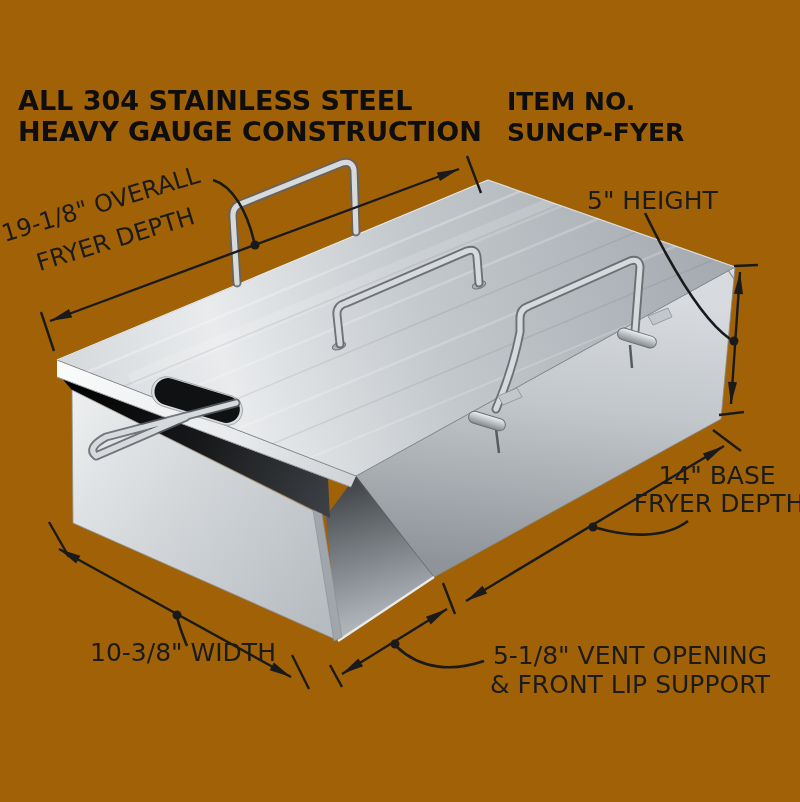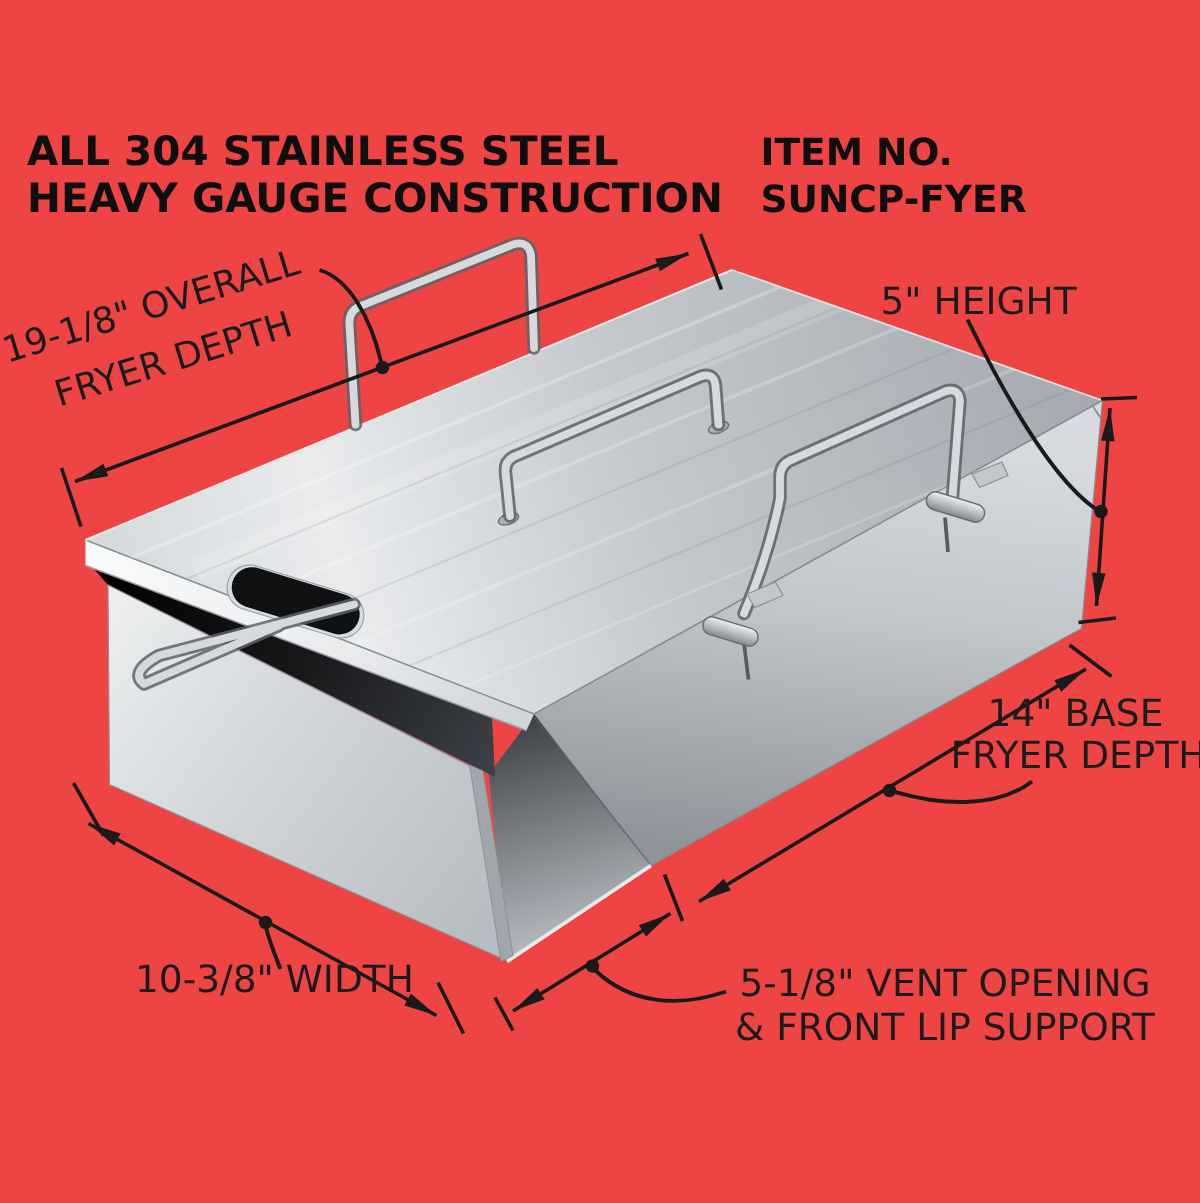--- a/index.html
+++ b/index.html
@@ -1,16 +1,16 @@
 <!DOCTYPE html>
 <html><head>
 <meta charset="utf-8">
 <style>
   html,body{margin:0;padding:0;background:#ffffff;}
-  .stage{position:relative;width:800px;height:802px;background:#ef4444;overflow:hidden;
+  .stage{position:relative;width:800px;height:802px;background:#a16207;overflow:hidden;
          font-family:"DejaVu Sans", sans-serif;}
   svg{position:absolute;left:0;top:0;}
   text{fill:#1b1b1b;}
   .heading{font-family:"DejaVu Sans", sans-serif;font-weight:bold;font-size:27px;fill:#0e0e0e;}
   .itemhead{font-family:"DejaVu Sans", sans-serif;font-weight:bold;font-size:25px;fill:#0e0e0e;}
   .dim{font-family:"DejaVu Sans", sans-serif;font-size:25px;fill:#1b1b1b;}
   .dimrot{font-family:"DejaVu Sans", sans-serif;font-size:24px;fill:#1b1b1b;}
   .dline{stroke:#1a1a1a;stroke-width:2.4;fill:none;}
   .leader{stroke:#1a1a1a;stroke-width:2.6;fill:none;}
   .arrow{fill:#1a1a1a;stroke:none;}

